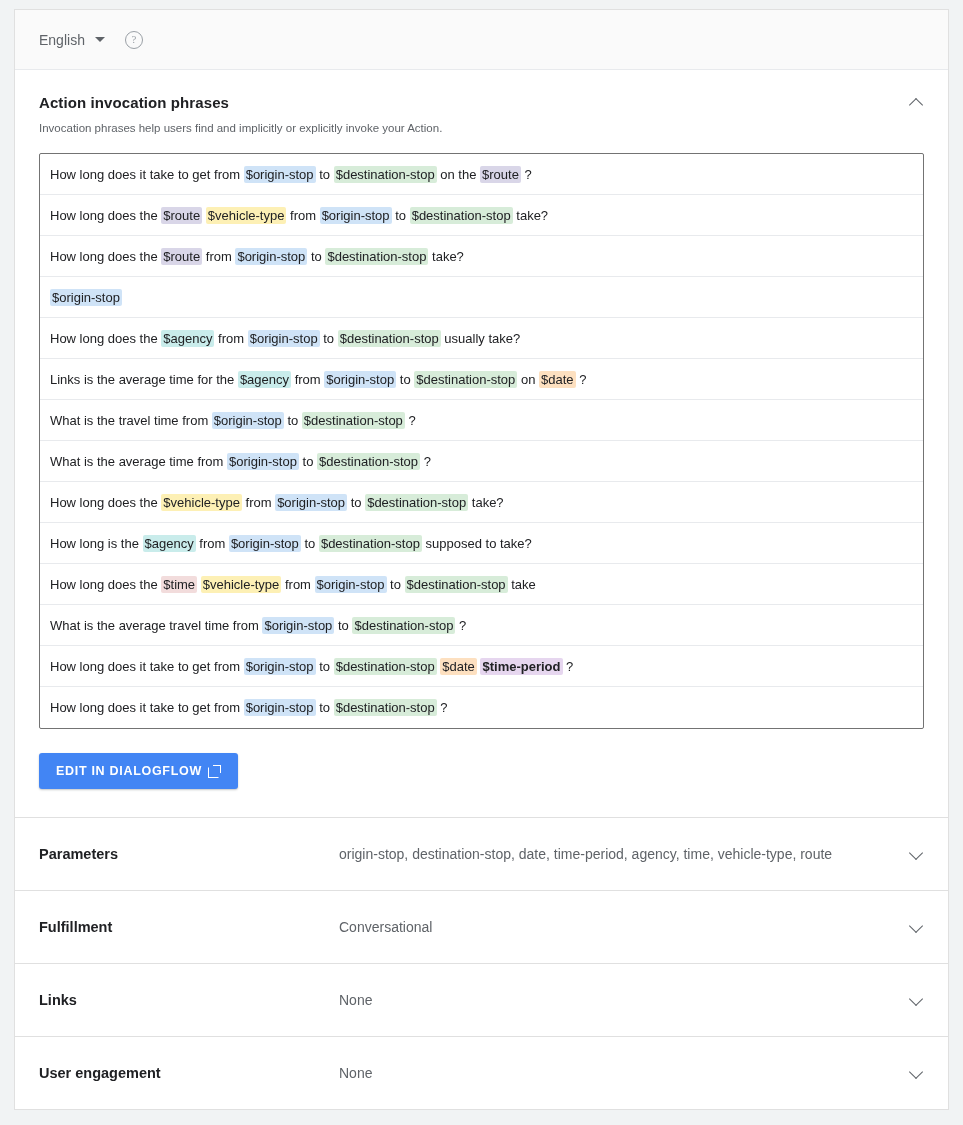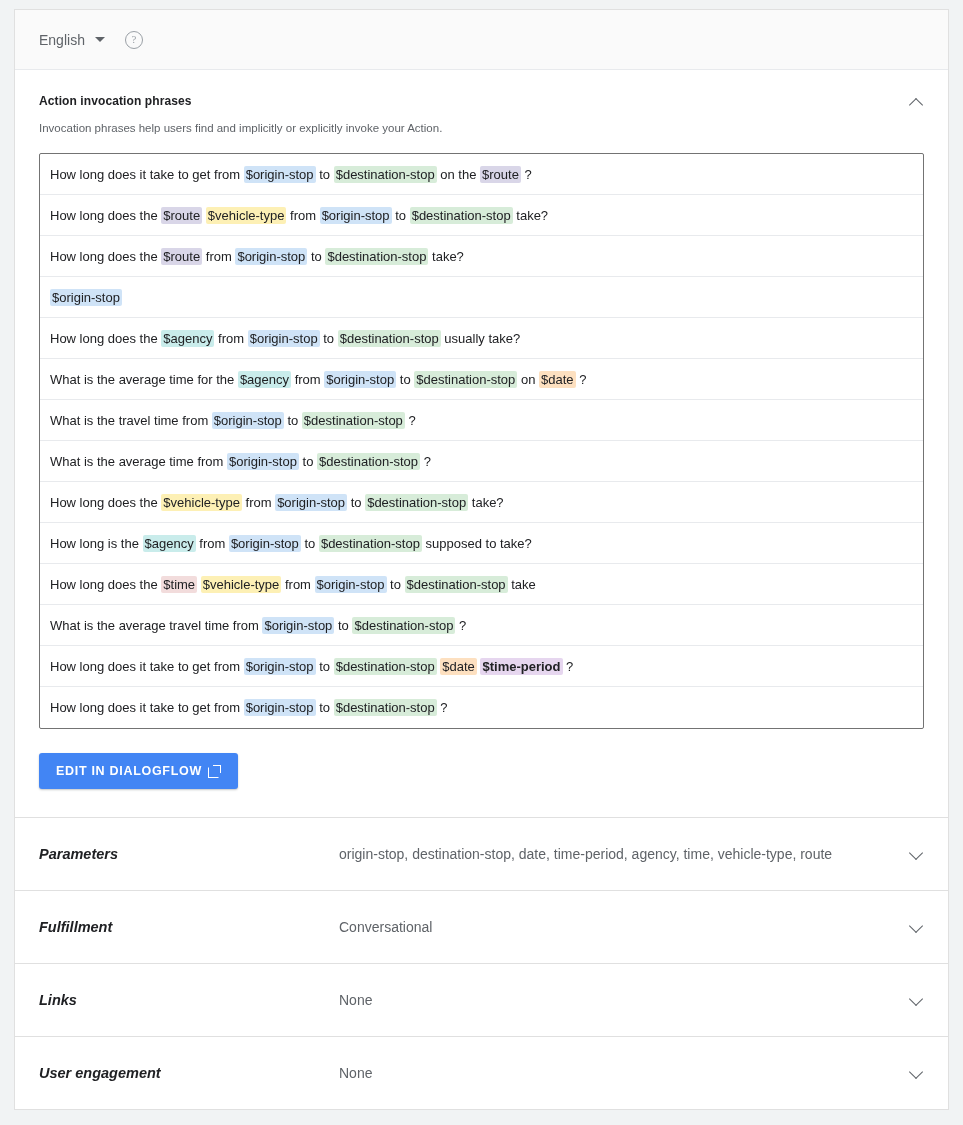--- a/index.html
+++ b/index.html
@@ -67,21 +67,21 @@
   
   .section {
     padding: 24px 24px 0 24px;
   }
   .section-head {
     display: flex;
     align-items: flex-start;
     justify-content: space-between;
   }
   .section-title {
-    font-size: 12px;
+    font-size: 15px;
     color: #202124;
     font-weight: bold;
     letter-spacing: .1px;
     text-align: center;
   }
   .section-sub {
     font-size: 11.5px;
     color: #5f6368;
     margin-top: 11px;
     margin-bottom: 19px;
@@ -183,21 +183,20 @@
     box-sizing: border-box;
     cursor: pointer;
     background: #fff;
   }
   .crow-label {
     width: 300px;
     font-size: 14.5px;
     color: #202124;
     font-weight: bold;
     flex: none;
-    font-style: italic;
   }
   .crow-value {
     flex: 1;
     font-size: 14px;
     color: #5f6368;
     padding-right: 16px;
     overflow: hidden;
     white-space: nowrap;
   }
 </style>
@@ -258,21 +257,21 @@
           <div class="phrase-row">
             <span class="txt">How long does the </span>
             <span class="tok txt" style="background: rgb(201, 236, 235);">$agency</span>
             <span class="txt"> from </span>
             <span class="tok txt" style="background: rgb(207, 227, 247);">$origin-stop</span>
             <span class="txt"> to </span>
             <span class="tok txt" style="background: rgb(215, 236, 217);">$destination-stop</span>
             <span class="txt"> usually take?</span>
           </div>
           <div class="phrase-row">
-            <span class="txt">What is the average time for the </span>
+            <span class="txt">Links is the average time for the </span>
             <span class="tok txt" style="background: rgb(201, 236, 235);">$agency</span>
             <span class="txt"> from </span>
             <span class="tok txt" style="background: rgb(207, 227, 247);">$origin-stop</span>
             <span class="txt"> to </span>
             <span class="tok txt" style="background: rgb(215, 236, 217);">$destination-stop</span>
             <span class="txt"> on </span>
             <span class="tok txt" style="background: rgb(253, 224, 192);">$date</span>
             <span class="txt"> ?</span>
           </div>
           <div class="phrase-row">

